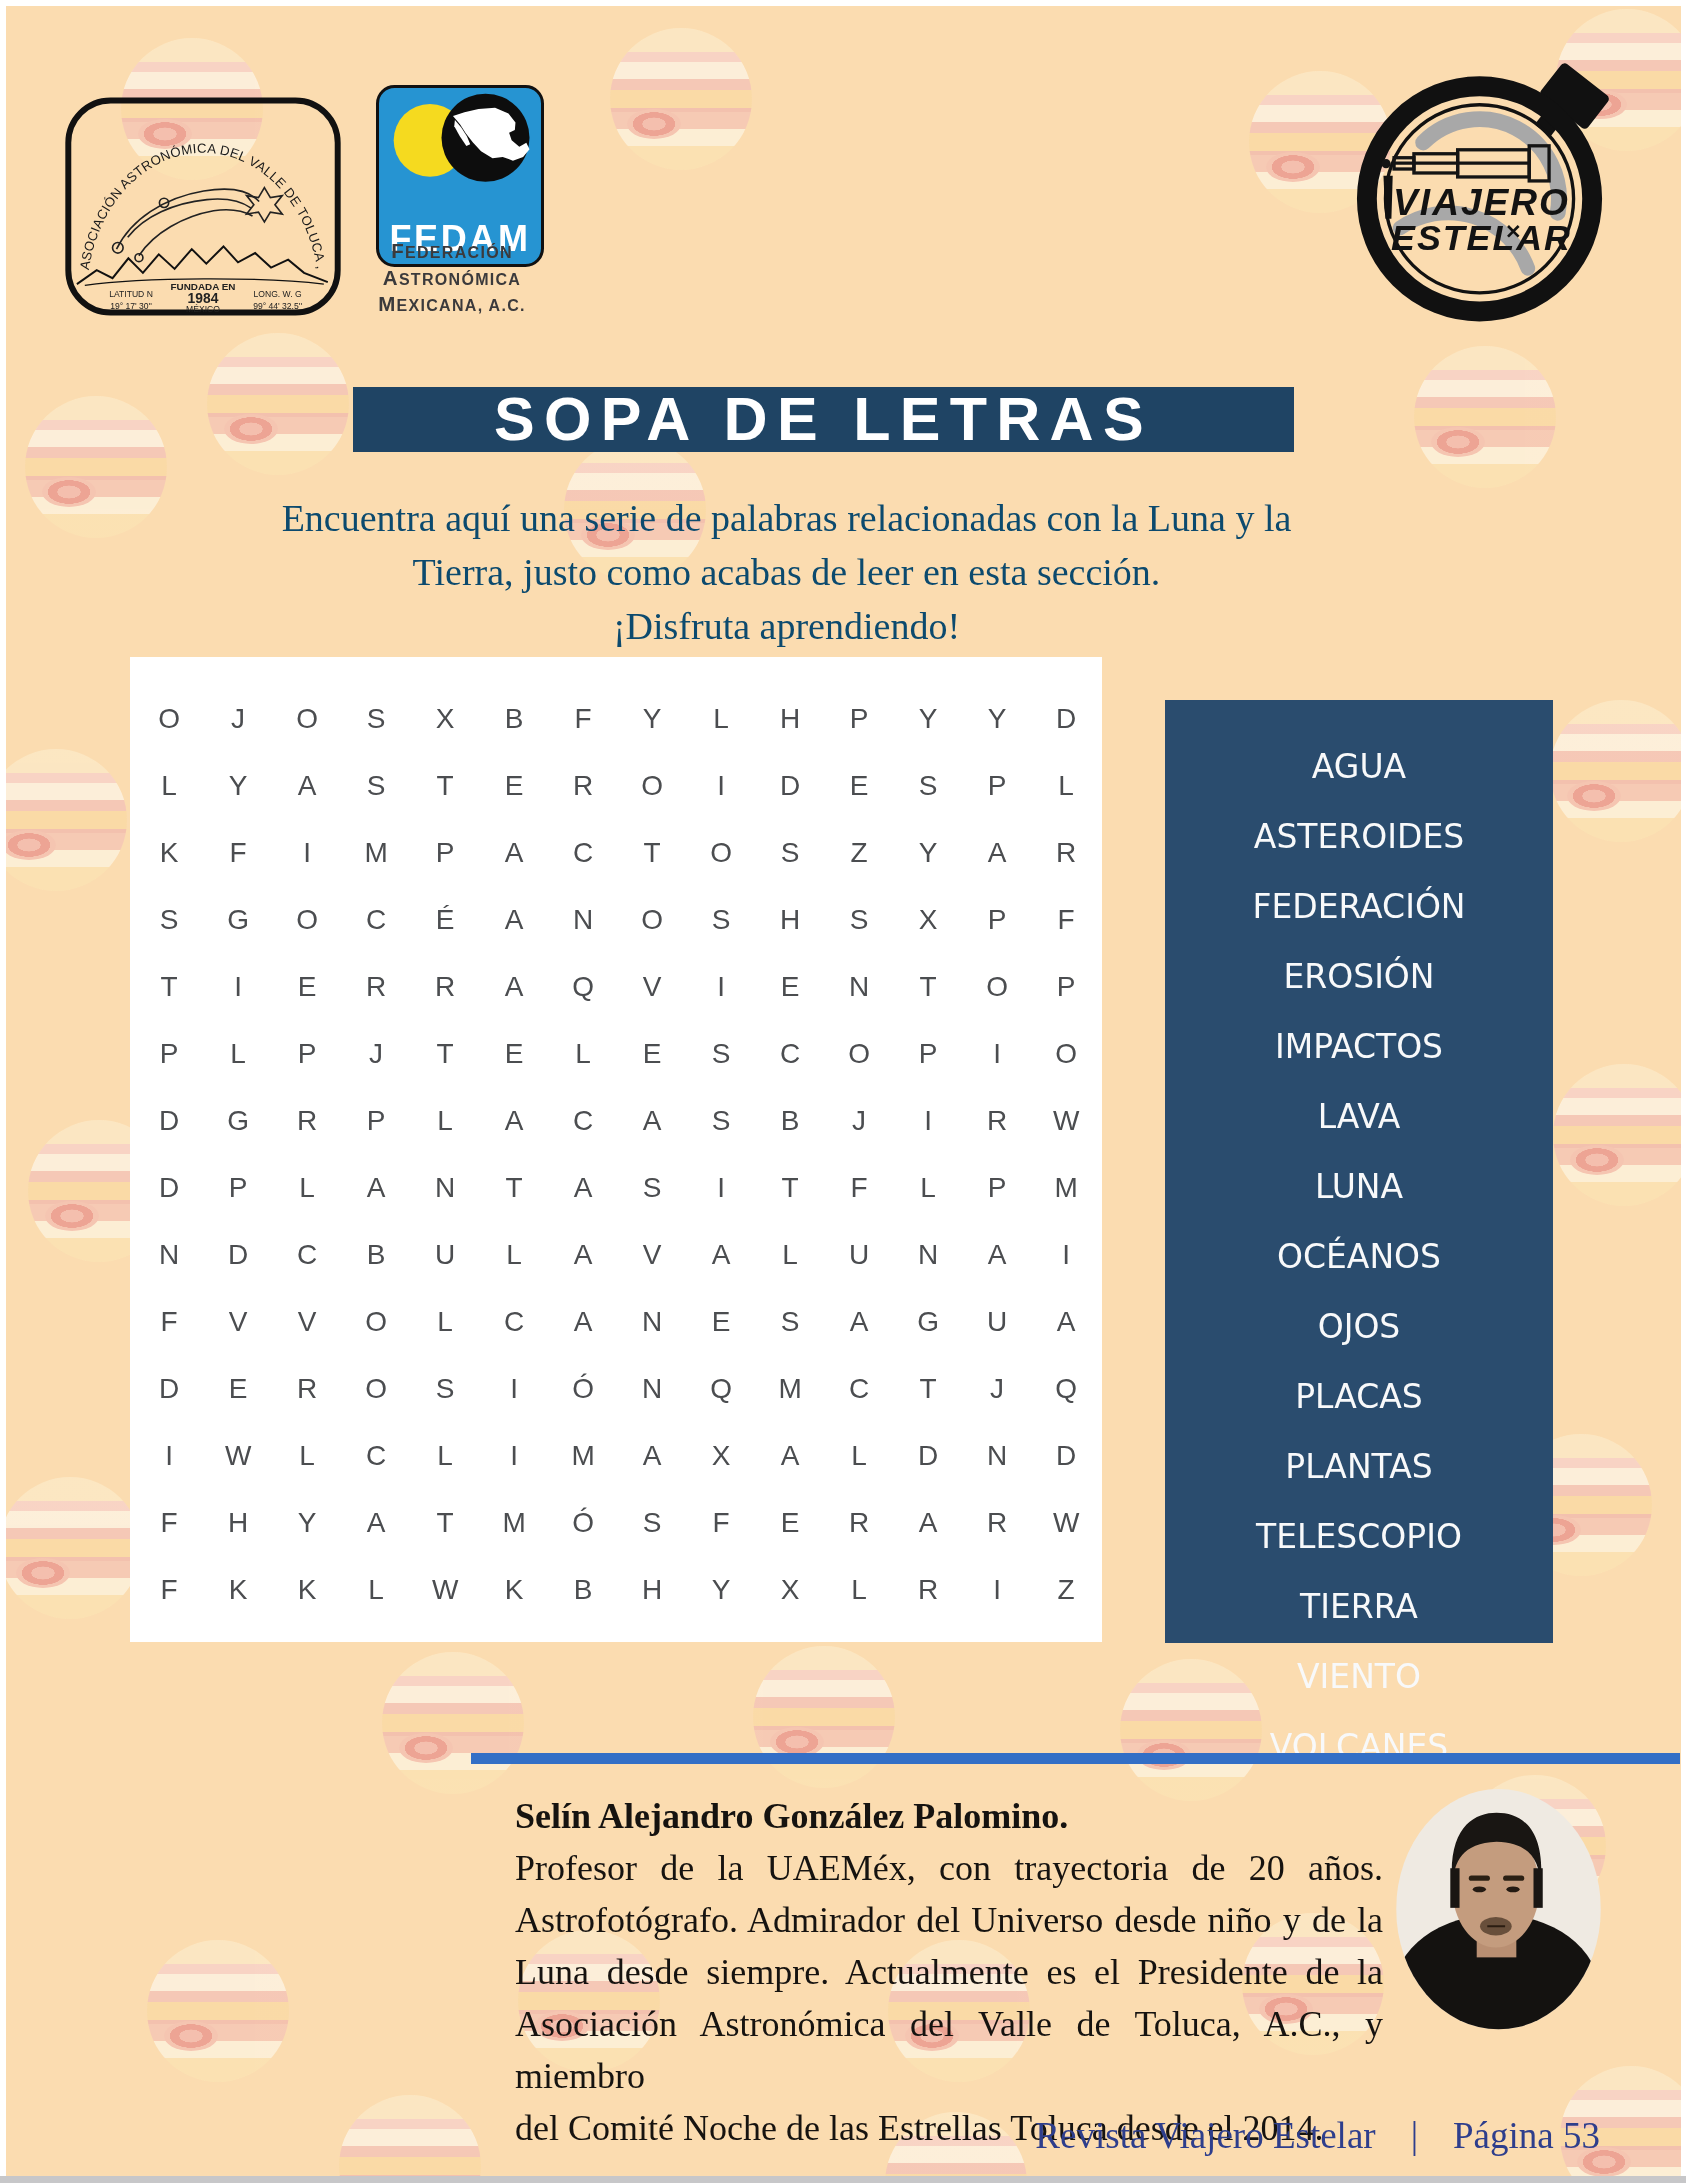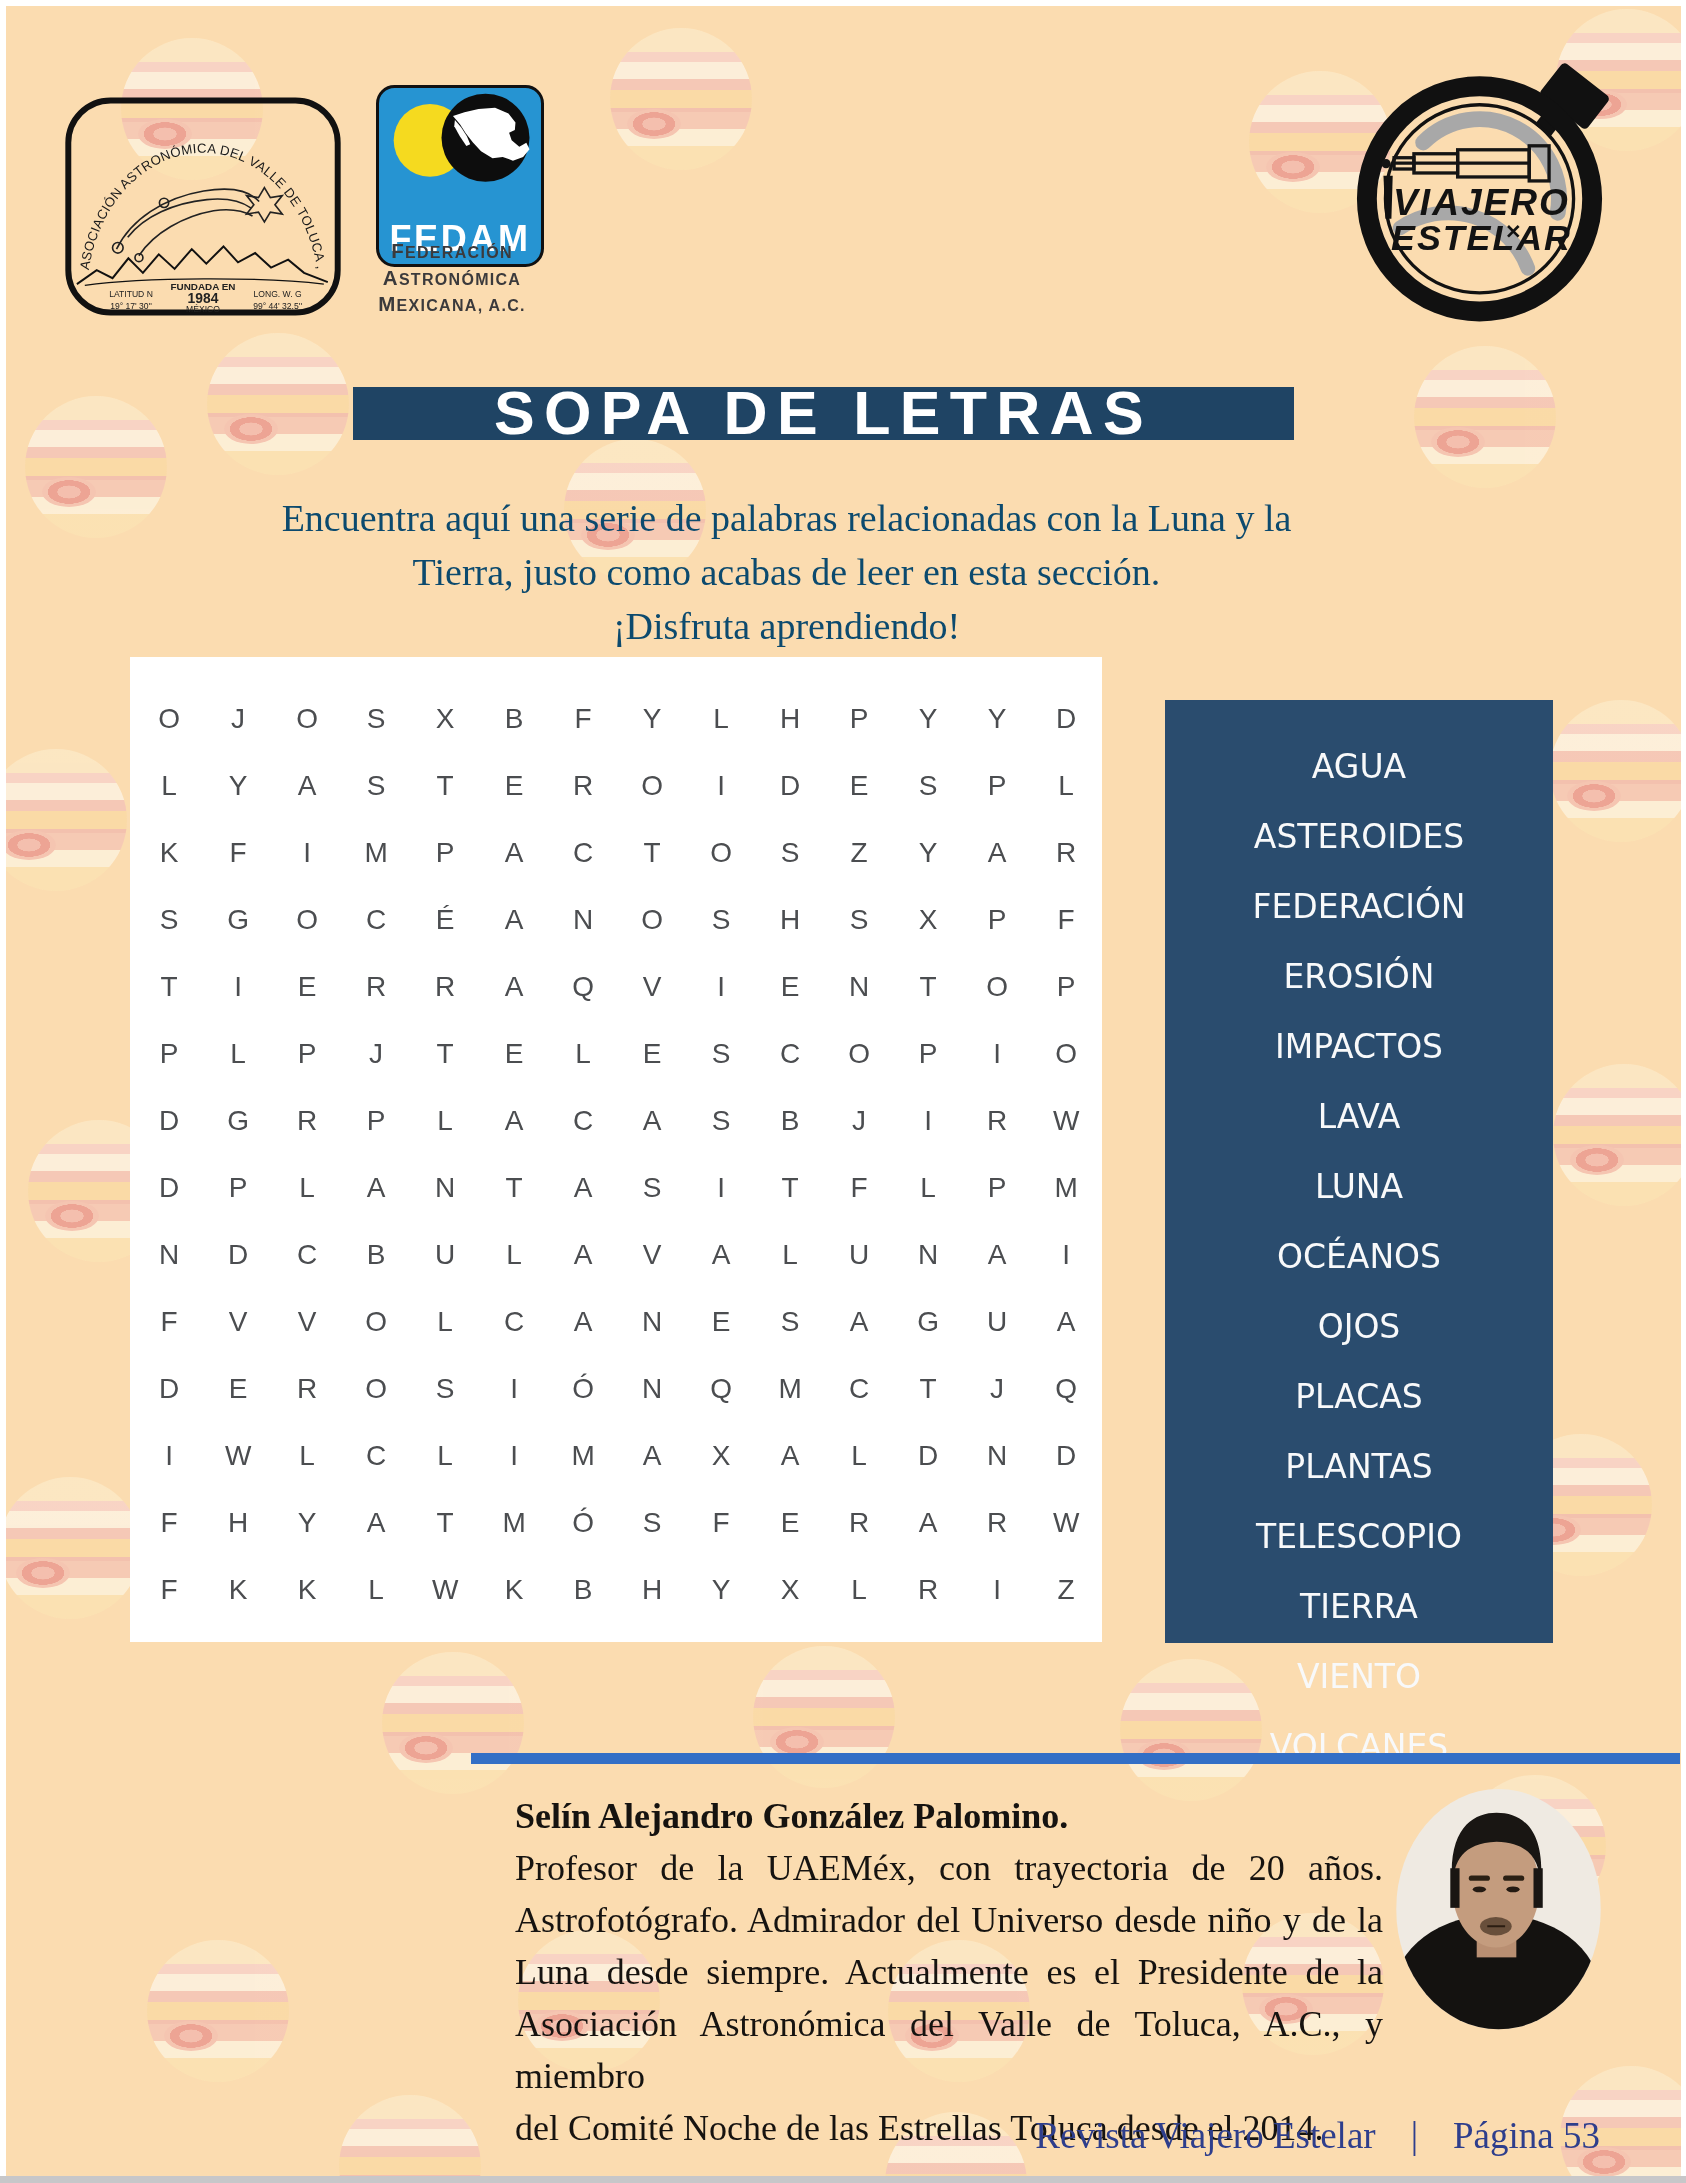--- a/index.html
+++ b/index.html
@@ -23,21 +23,21 @@
   .fedam-box{position:absolute;left:376px;top:85px;width:168px;height:182px;z-index:2;
        background:#2694d2;border:3.3px solid #111;border-radius:18.5px;box-sizing:border-box;}
   .fedam-box svg{position:absolute;inset:0;}
   .fedam-word{position:absolute;left:0;right:0;bottom:6.6px;text-align:center;color:#fff;
        font-weight:bold;font-size:36px;letter-spacing:2.6px;line-height:1;}
   .fedam-caption{position:absolute;left:323px;top:239px;width:258px;z-index:2;text-align:center;
        font-weight:bold;font-size:16px;letter-spacing:1.3px;color:#3b3a3c;line-height:24.5px;}
   .fedam-caption div::first-letter{font-size:20.5px;}
   .viajero{position:absolute;left:1349px;top:63px;width:265px;height:265px;z-index:2;}
 
-  .banner{position:absolute;left:353px;top:387px;width:941px;height:53px;background:#1f4464;z-index:2;
+  .banner{position:absolute;left:353px;top:387px;width:941px;height:65px;background:#1f4464;z-index:2;
        display:flex;align-items:center;justify-content:center;}
   .banner span{color:#fff;font-weight:bold;font-size:61px;letter-spacing:9.3px;line-height:1;}
 
   .intro{position:absolute;left:165px;top:491px;width:1243px;z-index:2;text-align:center;
        font-family:"Liberation Serif",serif;font-size:38px;line-height:54px;color:#0c4a6e;}
 
   .board{position:absolute;left:130px;top:657px;width:972px;height:985px;background:#ffffff;z-index:2;}
   .grid{display:grid;grid-template-columns:repeat(14,69px);grid-auto-rows:67px;
        padding-top:28px;padding-left:4.6px;}
   .cell{display:flex;align-items:center;justify-content:center;font-size:28px;color:#4b4d50;}

